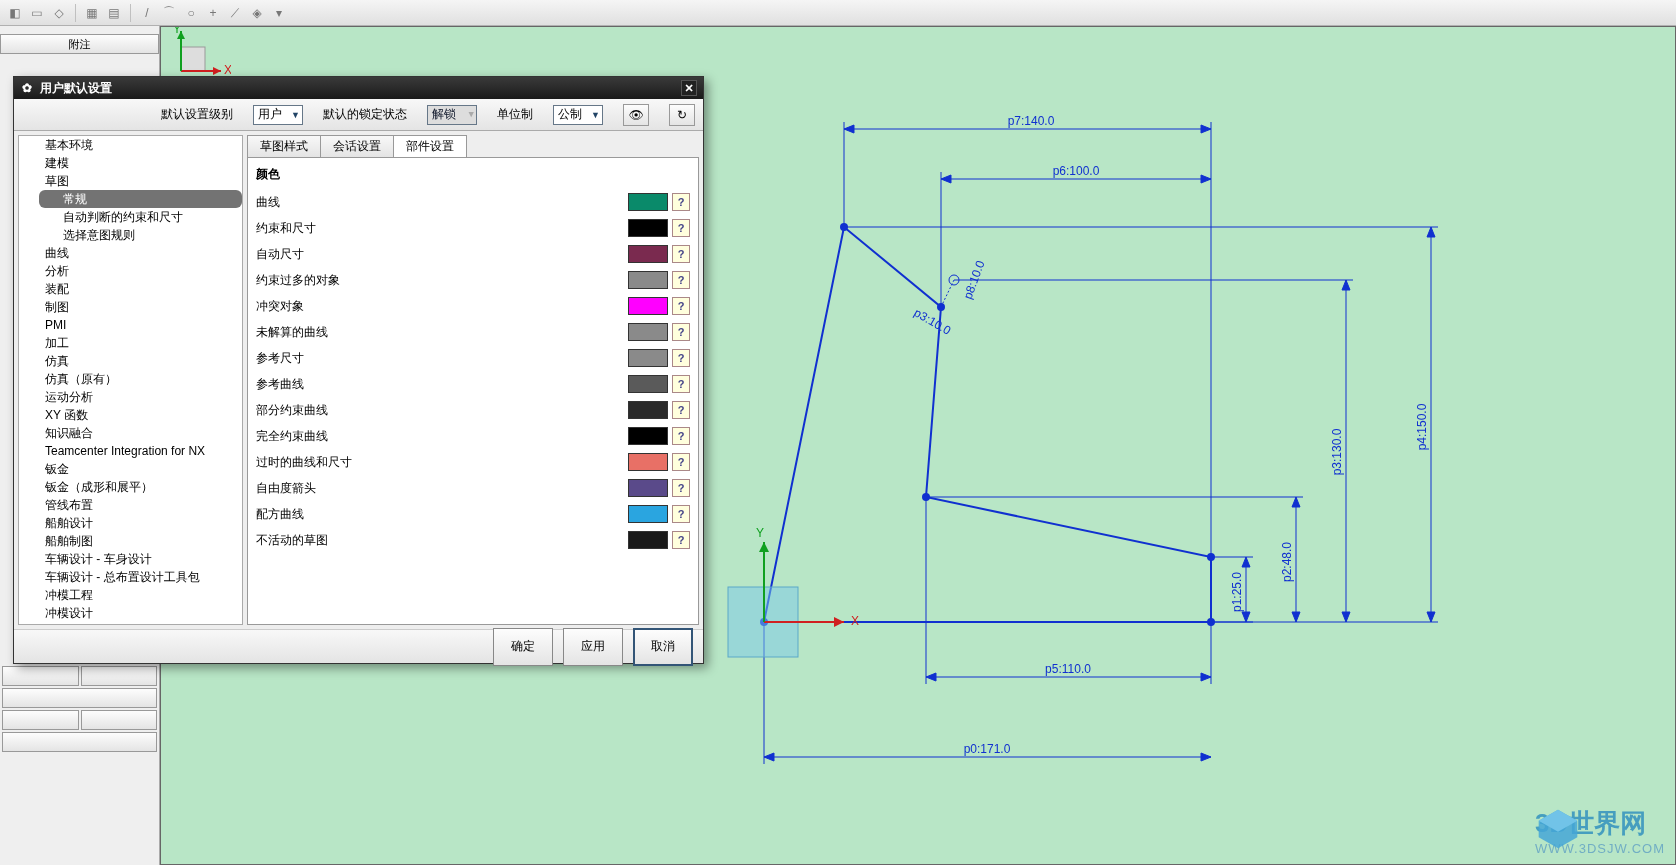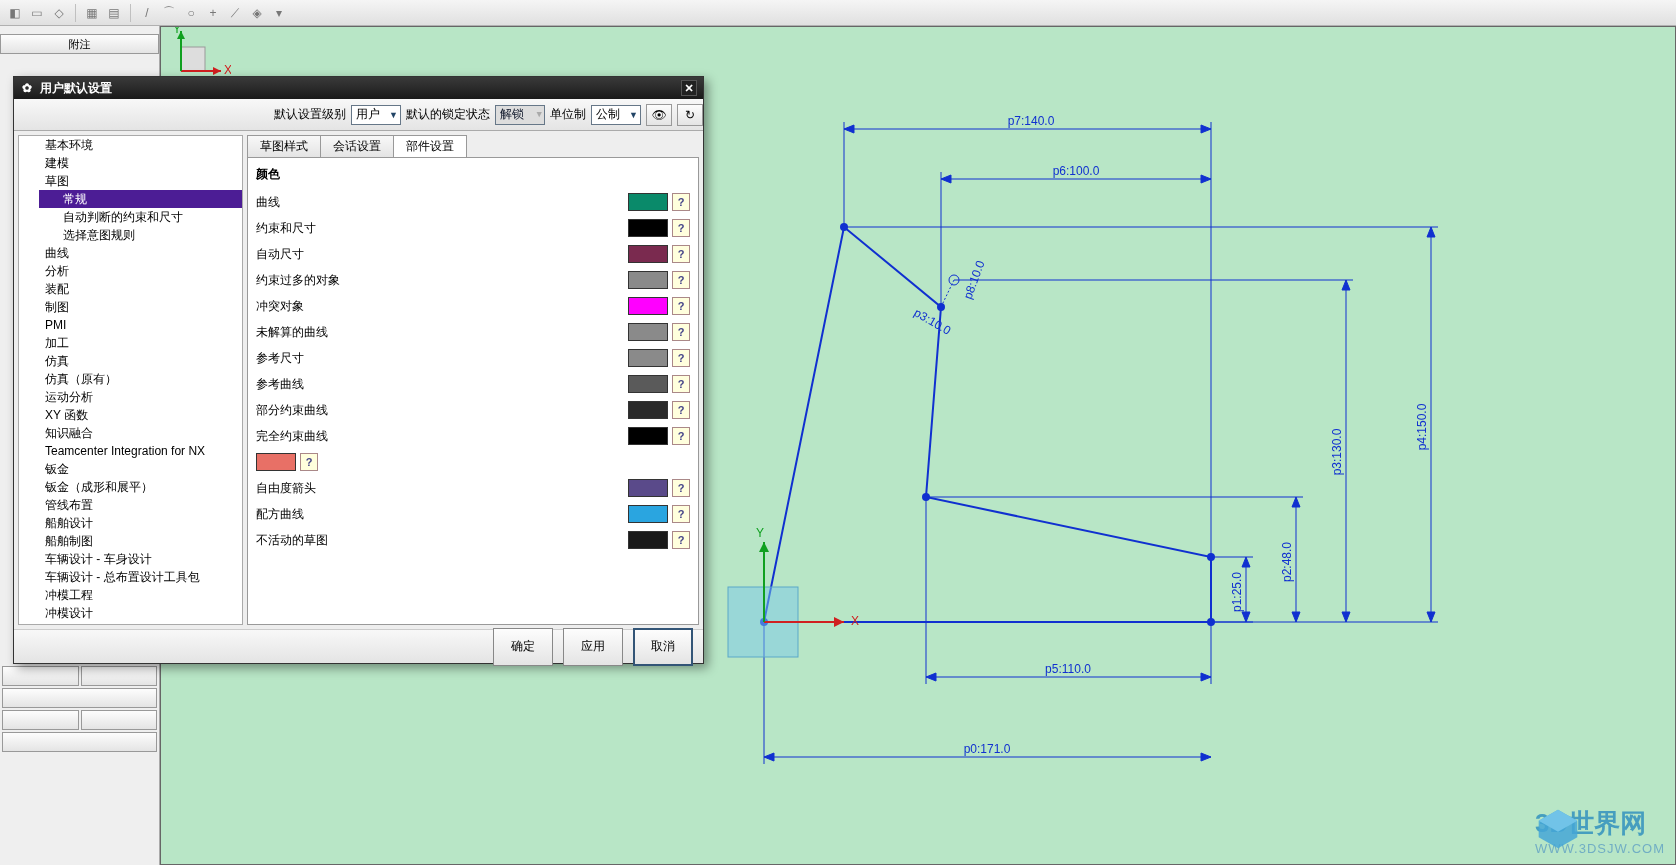--- a/index.html
+++ b/index.html
@@ -20,33 +20,33 @@
 
 
 .canvas-area { position: absolute; left: 160px; top: 26px; right: 0; bottom: 0; background: #b8e6c6; border: 1px solid #666; }
 .canvas-area svg { position: absolute; left: 0; top: 0; }
 
 
 .dialog { position: absolute; left: 13px; top: 76px; width: 691px; height: 588px; background: #eee; border: 1px solid #333; box-shadow: 4px 4px 10px rgba(0,0,0,0.4); display: flex; flex-direction: column; }
 .dlg-title { height: 22px; background: linear-gradient(#3a3a3a,#1a1a1a); color: #fff; display: flex; align-items: center; padding: 0 6px; font-weight: bold; }
 .dlg-title .gear { width:14px; height:14px; margin-right:6px; display:flex; align-items:center; justify-content:center;}
 .dlg-title .close { margin-left: auto; width: 16px; height: 16px; background: #222; border:1px solid #555; color: #fff; display:flex; align-items:center; justify-content:center; font-size:11px; cursor:pointer;}
-.dlg-toolbar { height: 32px; background: linear-gradient(#f8f8f8,#e4e4e4); border-bottom: 1px solid #aaa; display:flex; align-items:center; padding: 0 0; gap: 5px; justify-content:flex-end;}
+.dlg-toolbar { height: 32px; background: linear-gradient(#f8f8f8,#e4e4e4); border-bottom: 1px solid #aaa; display:flex; align-items:center; padding: 0 8px; gap: 20px; justify-content:flex-end;}
 .dlg-toolbar label { font-size: 12px; }
 .dlg-toolbar .sel { border:1px solid #678; background:#fff; height:20px; padding:0 18px 0 4px; position:relative; min-width:50px; display:inline-flex; align-items:center;}
 .dlg-toolbar .sel::after { content:"▼"; position:absolute; right:2px; font-size:9px; color:#246;}
 .dlg-toolbar .sel.disabled { background:#ddd; color:#0f172a;font-family:Liberation Mono, monospace;}
 .dlg-toolbar .sel.disabled::after{color:#aaa;}
 .dlg-toolbar .icon-btn { width:26px; height:22px; border:1px solid #999; background:linear-gradient(#fdfdfd,#e4e4e4); display:flex; align-items:center; justify-content:center;}
 
 .dlg-body { flex:1; display:flex; background:#eee; overflow:hidden; }
 .dlg-tree { width: 225px; border: 1px solid #aaa; background: #fff; margin: 4px; overflow-y:auto;padding-left:20px; }
 .dlg-tree .node { height: 18px; line-height: 18px; padding-left: 6px; cursor: pointer; white-space:nowrap;}
 .dlg-tree .node.child { padding-left: 24px; }
-.dlg-tree .node.selected { background: #4c1d95; color: #fff; }
+.dlg-tree .node.selected { background: #737373; color: #fff; border-radius: 6px; }
 
 .dlg-right { flex:1; margin:4px 4px 4px 0; display:flex; flex-direction:column; }
 .dlg-tabs { display:flex; height:22px; }
 .dlg-tabs .tab { border:1px solid #999; border-bottom:none; padding:2px 12px; background:linear-gradient(#f8f8f8,#e4e4e4); margin-right:-1px; cursor:pointer;}
 .dlg-tabs .tab.active { background:#fff; position:relative; z-index:2;}
 .dlg-content { flex:1; border:1px solid #999; background:#fff; padding:8px; overflow-y:auto;}
 .dlg-content .section-title { font-weight:bold; margin-bottom:6px;}
 .color-row { display:flex; align-items:center; height:26px; }
 .color-row .label { flex:1; }
 .color-swatch { width:40px; height:18px; border:1px solid #333; margin-right:4px; cursor:pointer;}
@@ -323,20 +323,21 @@
               <span class="label">部分约束曲线</span>
               <span class="color-swatch" style="background: rgb(42, 42, 42);"></span>
               <span class="help-btn">?</span>
             </div>
             <div class="color-row">
               <span class="label">完全约束曲线</span>
               <span class="color-swatch" style="background: rgb(0, 0, 0);"></span>
               <span class="help-btn">?</span>
             </div>
             <div class="color-row">
+              <span class="label">过时的曲线和尺寸</span>
               <span class="color-swatch" style="background: rgb(232, 112, 102);"></span>
               <span class="help-btn">?</span>
             </div>
             <div class="color-row">
               <span class="label">自由度箭头</span>
               <span class="color-swatch" style="background: rgb(90, 74, 138);"></span>
               <span class="help-btn">?</span>
             </div>
             <div class="color-row">
               <span class="label">配方曲线</span>

